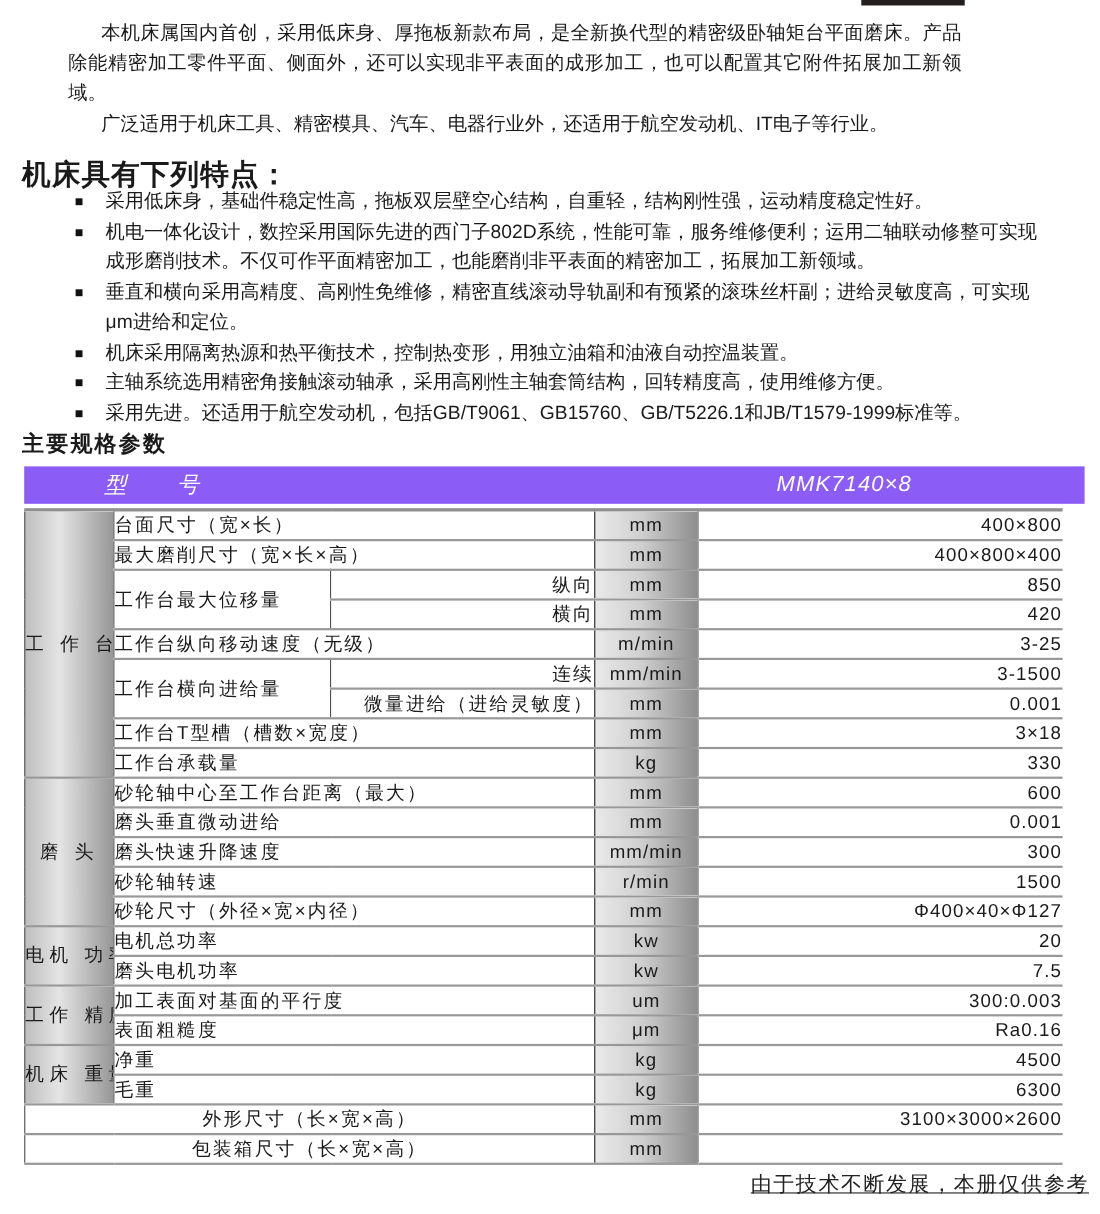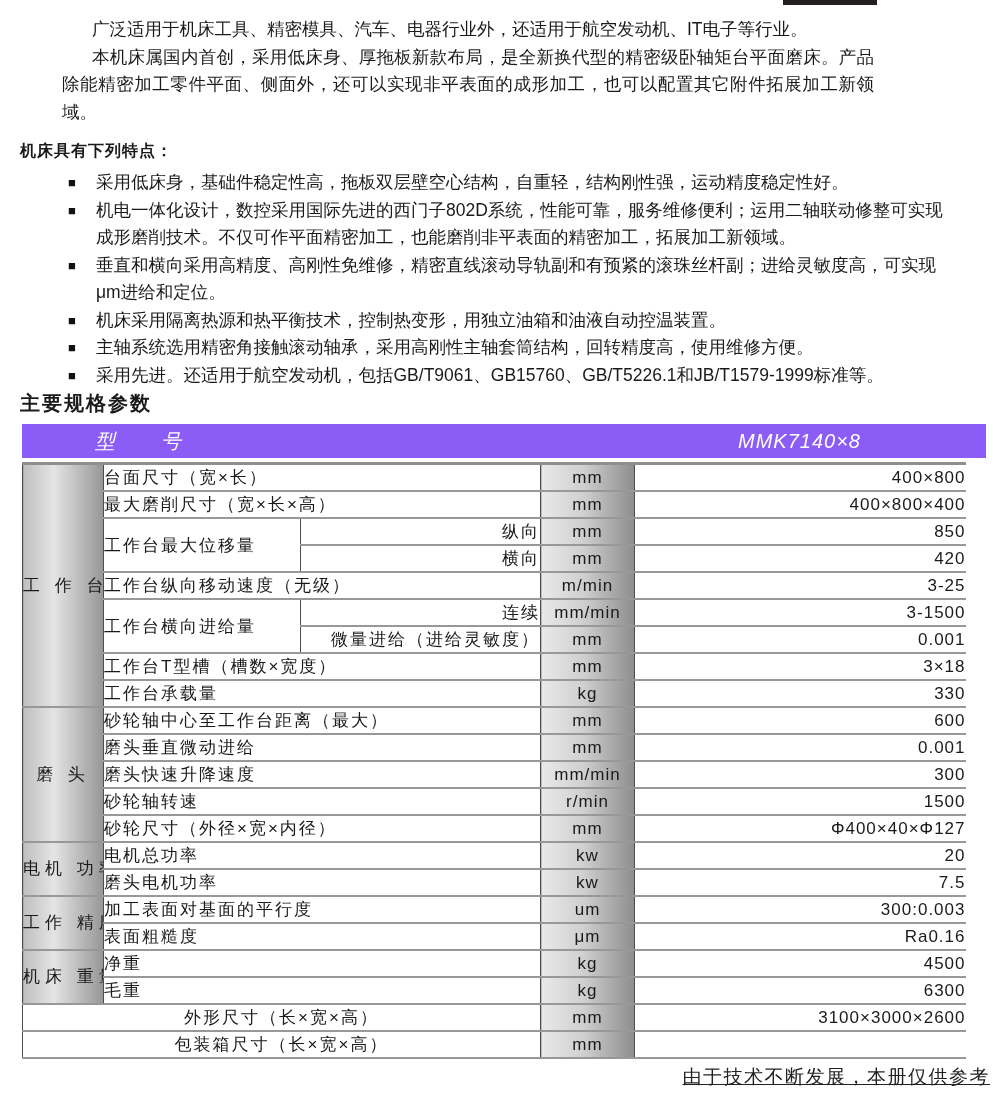--- a/index.html
+++ b/index.html
@@ -11,34 +11,34 @@
   .page{position:absolute;inset:0;}
 
   .top-mark{position:absolute;left:783px;top:0;width:94px;height:5px;background:#231f1f;}
 
   
   .intro{position:absolute;left:62px;top:16px;width:812px;
          font-size:17.5px;line-height:27.5px;text-align:justify;}
   .intro p{margin:0;text-indent:30px;}
 
   
-  .features-heading{position:absolute;left:20px;top:141px;font-size:16px;font-weight:bold;letter-spacing:1px;}
+  .features-heading{position:absolute;left:20px;top:141px;font-size:26px;font-weight:bold;letter-spacing:1px;}
   .features{position:absolute;left:68px;top:169px;width:880px;}
   .feature{display:flex;align-items:flex-start;}
   .bullet{flex:0 0 16px;font-size:13px;line-height:27.5px;margin-right:12px;color:#111;}
   .feature-text{flex:1;font-size:17.5px;line-height:27.5px;}
 
   
   .specs-heading{position:absolute;left:20px;top:390px;font-size:20px;font-weight:bold;letter-spacing:2px;}
 
   
   .model-bar{position:absolute;left:22px;top:424px;width:964px;height:34px;background:#8b5cf6;font-style:italic;}
   .model-label{position:absolute;left:73px;top:50%;transform:translateY(-50%);
                color:#fff;font-size:20px;letter-spacing:2px;}
-  .model-value{position:absolute;left:612px;top:50%;transform:translateY(-50%);
+  .model-value{position:absolute;left:580px;top:50%;transform:translateY(-50%);
                width:331px;text-align:center;color:#fff;font-size:20px;letter-spacing:1px;}
 
   
   .spec-table{position:absolute;left:22px;top:462px;width:943px;
               border-collapse:collapse;table-layout:fixed;
               border-top:3px solid #8f8f8f;border-bottom:2px solid #8f8f8f;}
   .spec-table td{
     border-top:2px solid #989898;border-bottom:2px solid #989898;
     border-left:1px solid #4c4c4c;border-right:1px solid #4c4c4c;
     height:25px;padding:0;font-size:17px;vertical-align:middle;overflow:hidden;white-space:nowrap;
@@ -61,22 +61,22 @@
   .footer-note{position:absolute;right:10px;top:1064px;font-size:19px;letter-spacing:1.5px;color:#222;text-decoration:underline;}
 </style>
 </head>
 <body>
 
 <div class="page">
 
   <div class="top-mark"></div>
 
   <div class="intro">
+    <p>本机床属国内首创，采用低床身、厚拖板新款布局，是全新换代型的精密级卧轴矩台平面磨床。产品除能精密加工零件平面、侧面外，还可以实现非平表面的成形加工，也可以配置其它附件拓展加工新领域。</p>
     <p>广泛适用于机床工具、精密模具、汽车、电器行业外，还适用于航空发动机、IT电子等行业。</p>
-    <p>本机床属国内首创，采用低床身、厚拖板新款布局，是全新换代型的精密级卧轴矩台平面磨床。产品除能精密加工零件平面、侧面外，还可以实现非平表面的成形加工，也可以配置其它附件拓展加工新领域。</p>
   </div>
 
   <div class="features-heading">机床具有下列特点：</div>
 
   <div class="features">
       <div class="feature">
         <span class="bullet">■</span>
         <span class="feature-text">采用低床身，基础件稳定性高，拖板双层壁空心结构，自重轻，结构刚性强，运动精度稳定性好。</span>
       </div>
       <div class="feature">

